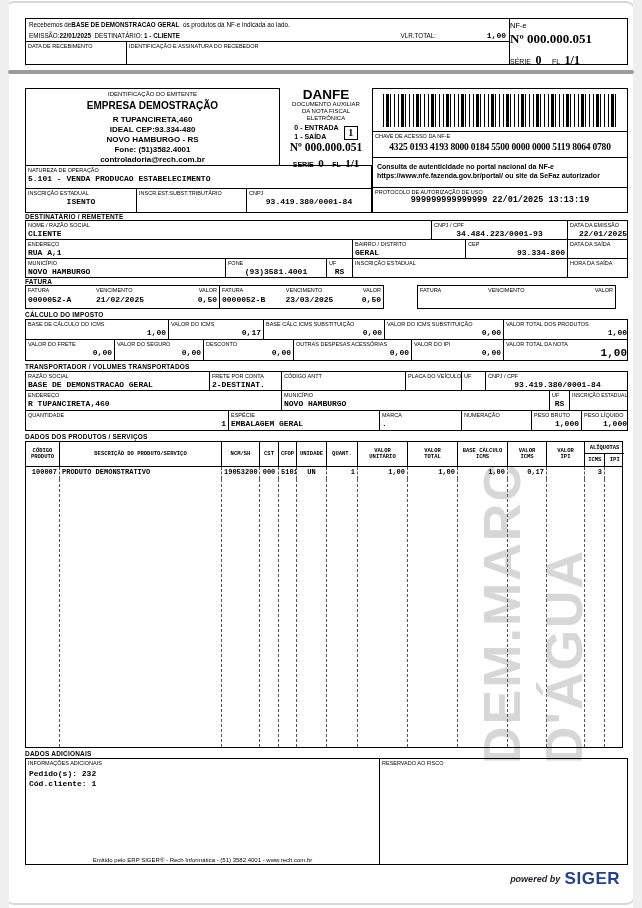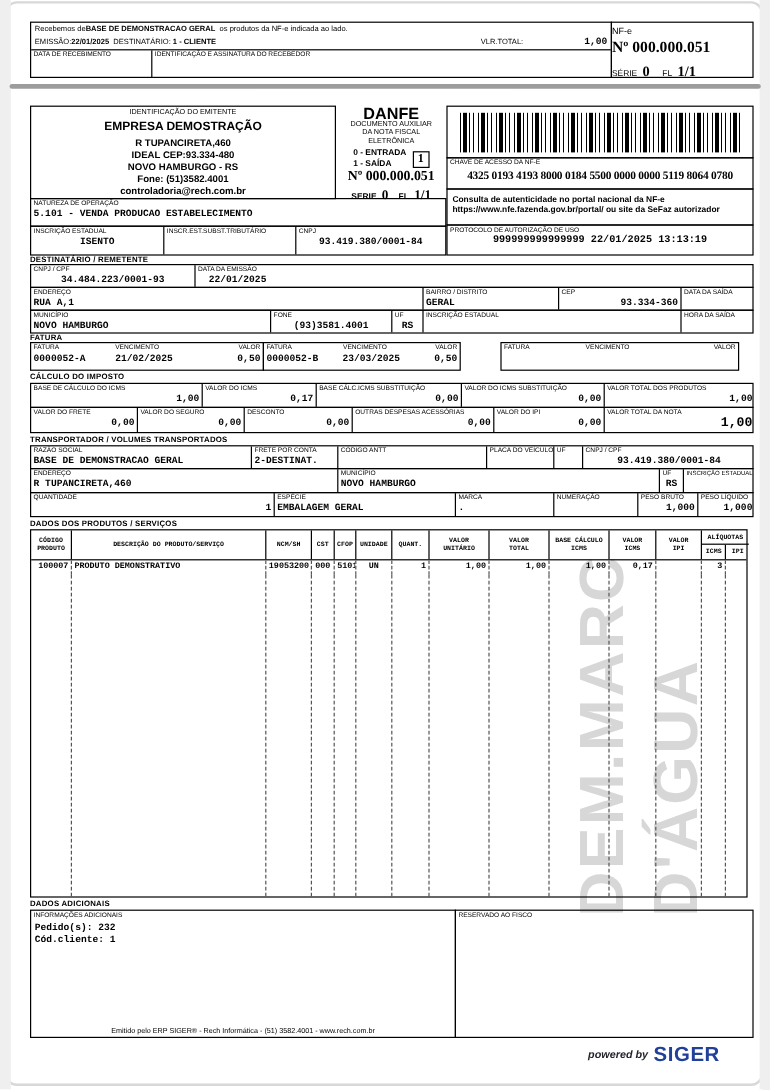--- a/index.html
+++ b/index.html
@@ -53,21 +53,21 @@
   .pc{border-left:1px dashed #555;font-family:"Liberation Mono",monospace;font-weight:bold;font-size:7px;line-height:11px;padding:0 2px;white-space:nowrap;overflow:hidden;flex:none}
   .pc:first-child{border-left:none}
   .pbody{display:flex;flex:1}
   .pb{border-left:1px dashed #555;flex:none;height:100%}
   .pb:first-child{border-left:none}
   
   .wm{position:absolute;writing-mode:vertical-rl;transform:rotate(180deg);font-weight:bold;font-family:"Liberation Sans",sans-serif;font-size:52px;color:#d7d7d7;letter-spacing:2px;z-index:1;white-space:nowrap}
   
   .info-lines{font-family:"Liberation Mono",monospace;font-weight:bold;font-size:8px;line-height:10px;padding:2px 0 0 3px;white-space:pre-line}
   .rodape{position:absolute;left:0;bottom:1px;width:100%;text-align:center;font-size:6px;white-space:nowrap}
-  .powered{position:absolute;top:869px;left:470px;width:150px;text-align:center;z-index:2;white-space:nowrap}
+  .powered{position:absolute;top:869px;left:470px;width:150px;text-align:right;z-index:2;white-space:nowrap}
   .powered .pb-txt{font-style:italic;font-weight:bold;font-size:9px;color:#23232e;vertical-align:2px}
   .powered .pb-brand{font-weight:bold;font-size:17px;letter-spacing:.5px}
 </style>
 </head>
 <body>
 
 <div class="frame"></div>
 <div class="edge" style="left:0"></div>
 <div class="edge" style="right:0"></div>
 
@@ -175,41 +175,45 @@
     <span class="val vc">93.419.380/0001-84</span>
   </div>
 </div>
 <div class="box" style="left:372px;top:187px;width:256px;height:26px">
   <span class="lbl">PROTOCOLO DE AUTORIZAÇÃO DE USO</span>
   <span class="val vc" style="font-size:8.5px">999999999999999   22/01/2025   13:13:19</span>
 </div>
 
 <div class="sec" style="top:213px">DESTINATÁRIO / REMETENTE</div>
 <div class="row" style="left:25px;top:220px;width:603px;height:20px">
+  <div class="c" style="width:405px">
+      <span class="lbl">NOME / RAZÃO SOCIAL</span>
+      <span class="val">CLIENTE</span>
+    </div>
   <div class="c" style="width:136px">
       <span class="lbl">CNPJ / CPF</span>
       <span class="val vc">34.484.223/0001-93</span>
     </div>
   <div class="c" style="width:62px">
       <span class="lbl">DATA DA EMISSÃO</span>
       <span class="val vr">22/01/2025</span>
     </div>
 </div>
 <div class="row" style="left:25px;top:239px;width:603px;height:20px">
   <div class="c" style="width:326px">
       <span class="lbl">ENDEREÇO</span>
       <span class="val">RUA A,1</span>
     </div>
   <div class="c" style="width:113px">
       <span class="lbl">BAIRRO / DISTRITO</span>
       <span class="val">GERAL</span>
     </div>
   <div class="c" style="width:102px">
       <span class="lbl">CEP</span>
-      <span class="val vr">93.334-360</span>
+      <span class="val vr">93.334-800</span>
     </div>
   <div class="c" style="width:62px">
       <span class="lbl">DATA DA SAÍDA</span>
       <span class="val"></span>
     </div>
 </div>
 <div class="row" style="left:25px;top:258px;width:603px;height:20px">
   <div class="c" style="width:199px">
       <span class="lbl">MUNICÍPIO</span>
       <span class="val">NOVO HAMBURGO</span>

